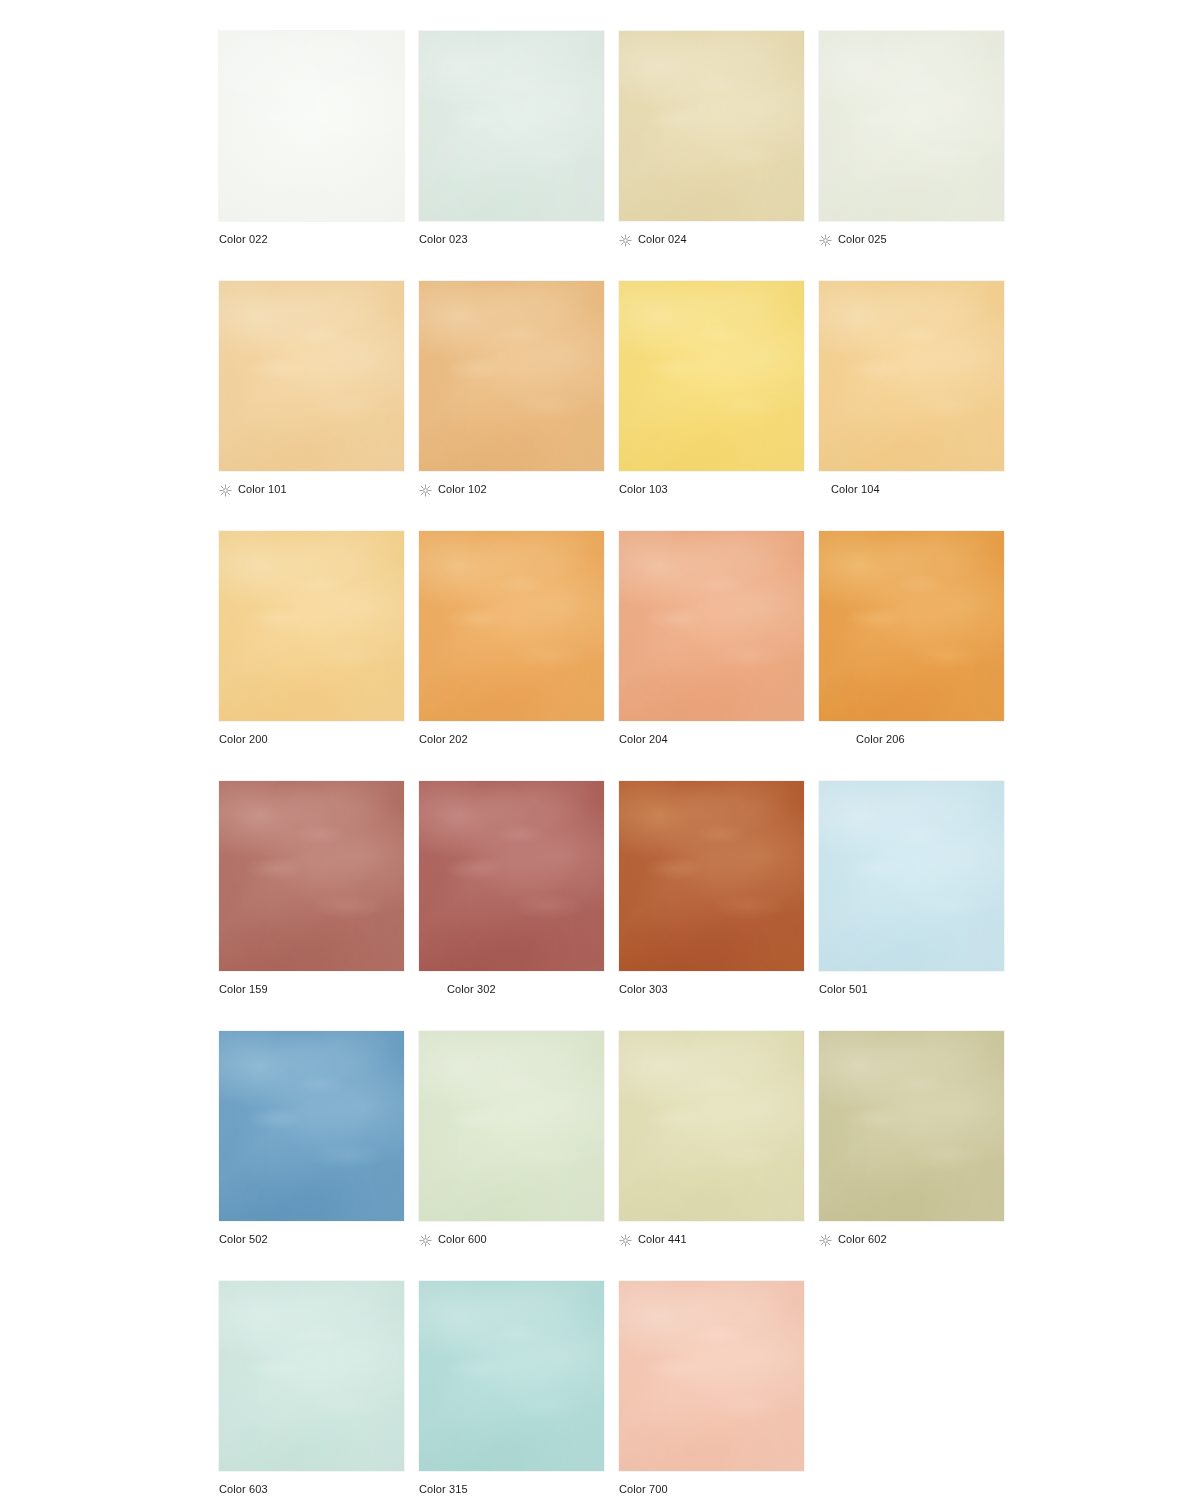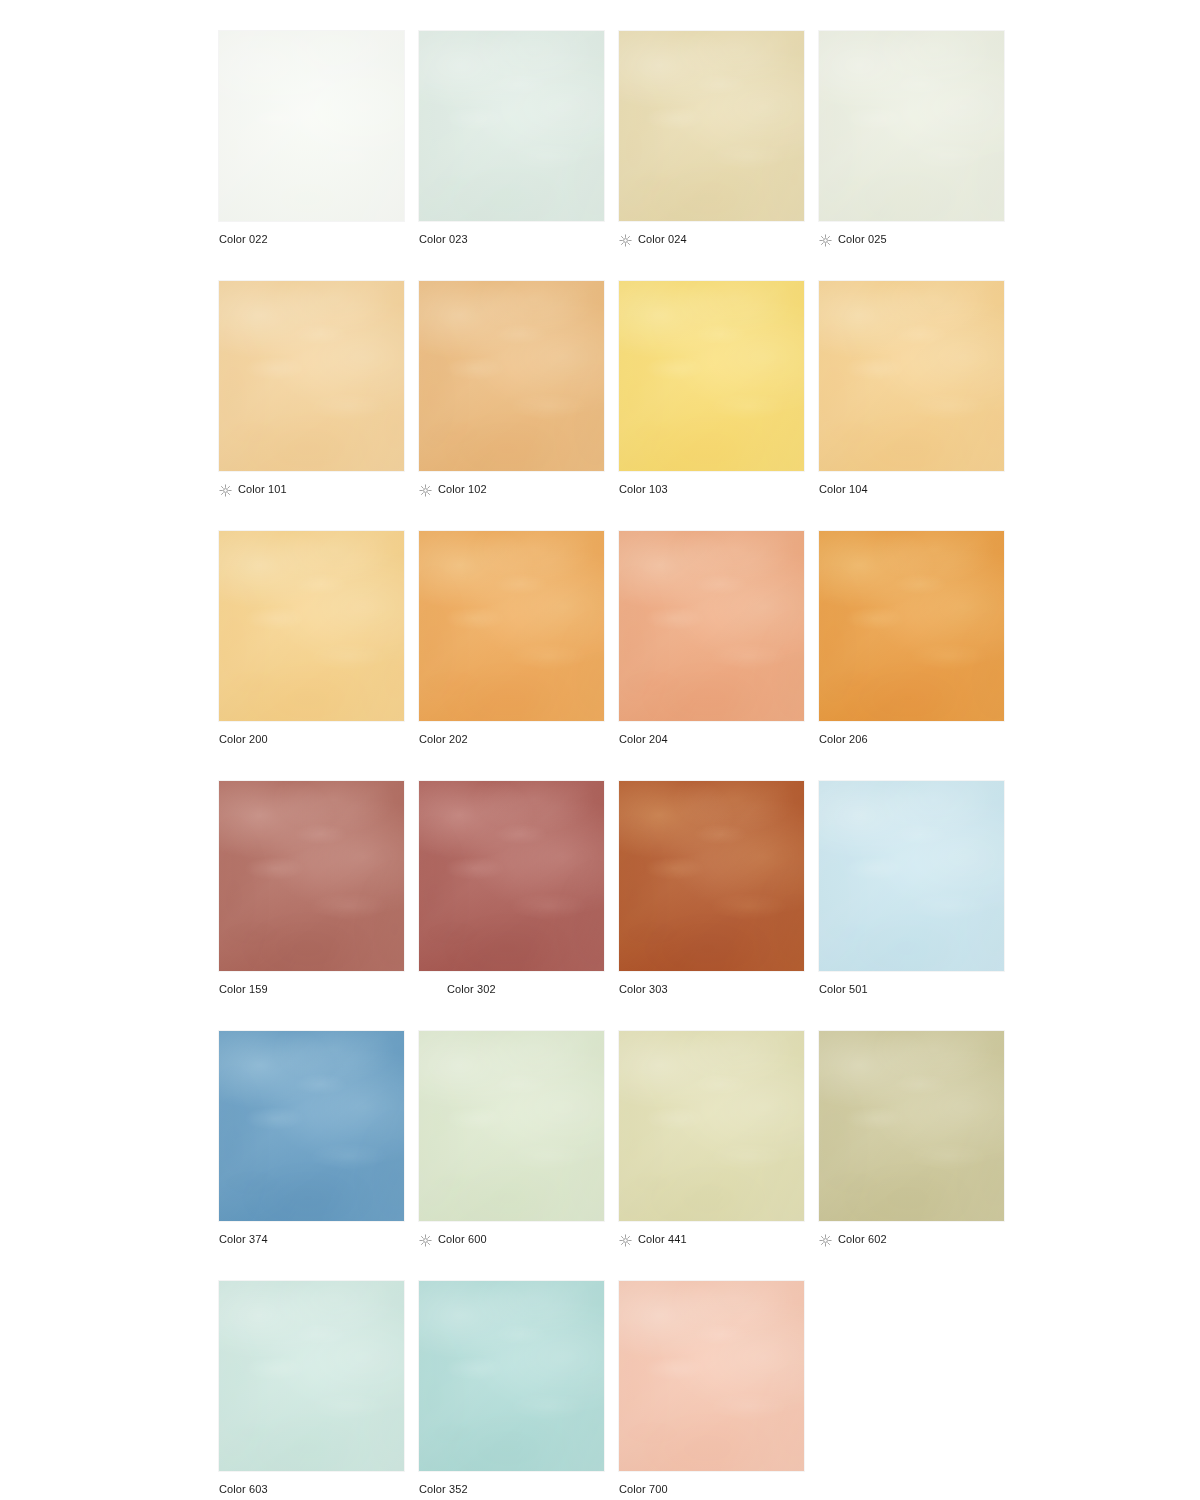--- a/index.html
+++ b/index.html
@@ -235,21 +235,21 @@
       </div>
       <div class="cell">
         <div class="swatch" style="background: rgb(245, 203, 129);">
           <div class="tex a"></div>
           <div class="tex b"></div>
           <div class="tex c"></div>
           <div class="tex d"></div>
           <div class="vign"></div>
         </div>
         <div class="caption">
-          <span class="lbl" style="color: rgb(27, 27, 27);">Color 104</span>
+          <span class="lbl" style="color: rgb(27, 27, 27); margin-left: 12px;">Color 104</span>
         </div>
       </div>
       <div class="cell">
         <div class="swatch" style="background: rgb(246, 205, 126);">
           <div class="tex a"></div>
           <div class="tex b"></div>
           <div class="tex c"></div>
           <div class="tex d"></div>
           <div class="vign"></div>
         </div>
@@ -283,21 +283,21 @@
       </div>
       <div class="cell">
         <div class="swatch" style="background: rgb(232, 146, 47);">
           <div class="tex a"></div>
           <div class="tex b"></div>
           <div class="tex c"></div>
           <div class="tex d"></div>
           <div class="vign"></div>
         </div>
         <div class="caption">
-          <span class="lbl" style="color: rgb(27, 27, 27);">Color 206</span>
+          <span class="lbl" style="color: rgb(27, 27, 27); margin-left: 37px;">Color 206</span>
         </div>
       </div>
       <div class="cell">
         <div class="swatch" style="background: rgb(168, 91, 78);">
           <div class="tex a"></div>
           <div class="tex b"></div>
           <div class="tex c"></div>
           <div class="tex d"></div>
           <div class="vign"></div>
         </div>
@@ -343,21 +343,21 @@
       </div>
       <div class="cell">
         <div class="swatch" style="background: rgb(87, 147, 189);">
           <div class="tex a"></div>
           <div class="tex b"></div>
           <div class="tex c"></div>
           <div class="tex d"></div>
           <div class="vign"></div>
         </div>
         <div class="caption">
-          <span class="lbl" style="color: rgb(27, 27, 27);">Color 374</span>
+          <span class="lbl" style="color: rgb(27, 27, 27);">Color 502</span>
         </div>
       </div>
       <div class="cell">
         <div class="swatch" style="background: rgb(217, 230, 200);">
           <div class="tex a"></div>
           <div class="tex b"></div>
           <div class="tex c"></div>
           <div class="tex d"></div>
           <div class="vign"></div>
         </div>
@@ -445,21 +445,21 @@
       </div>
       <div class="cell">
         <div class="swatch" style="background: rgb(169, 217, 212);">
           <div class="tex a"></div>
           <div class="tex b"></div>
           <div class="tex c"></div>
           <div class="tex d"></div>
           <div class="vign"></div>
         </div>
         <div class="caption">
-          <span class="lbl" style="color: rgb(27, 27, 27);">Color 352</span>
+          <span class="lbl" style="color: rgb(27, 27, 27);">Color 315</span>
         </div>
       </div>
       <div class="cell">
         <div class="swatch" style="background: rgb(245, 192, 168);">
           <div class="tex a"></div>
           <div class="tex b"></div>
           <div class="tex c"></div>
           <div class="tex d"></div>
           <div class="vign"></div>
         </div>

